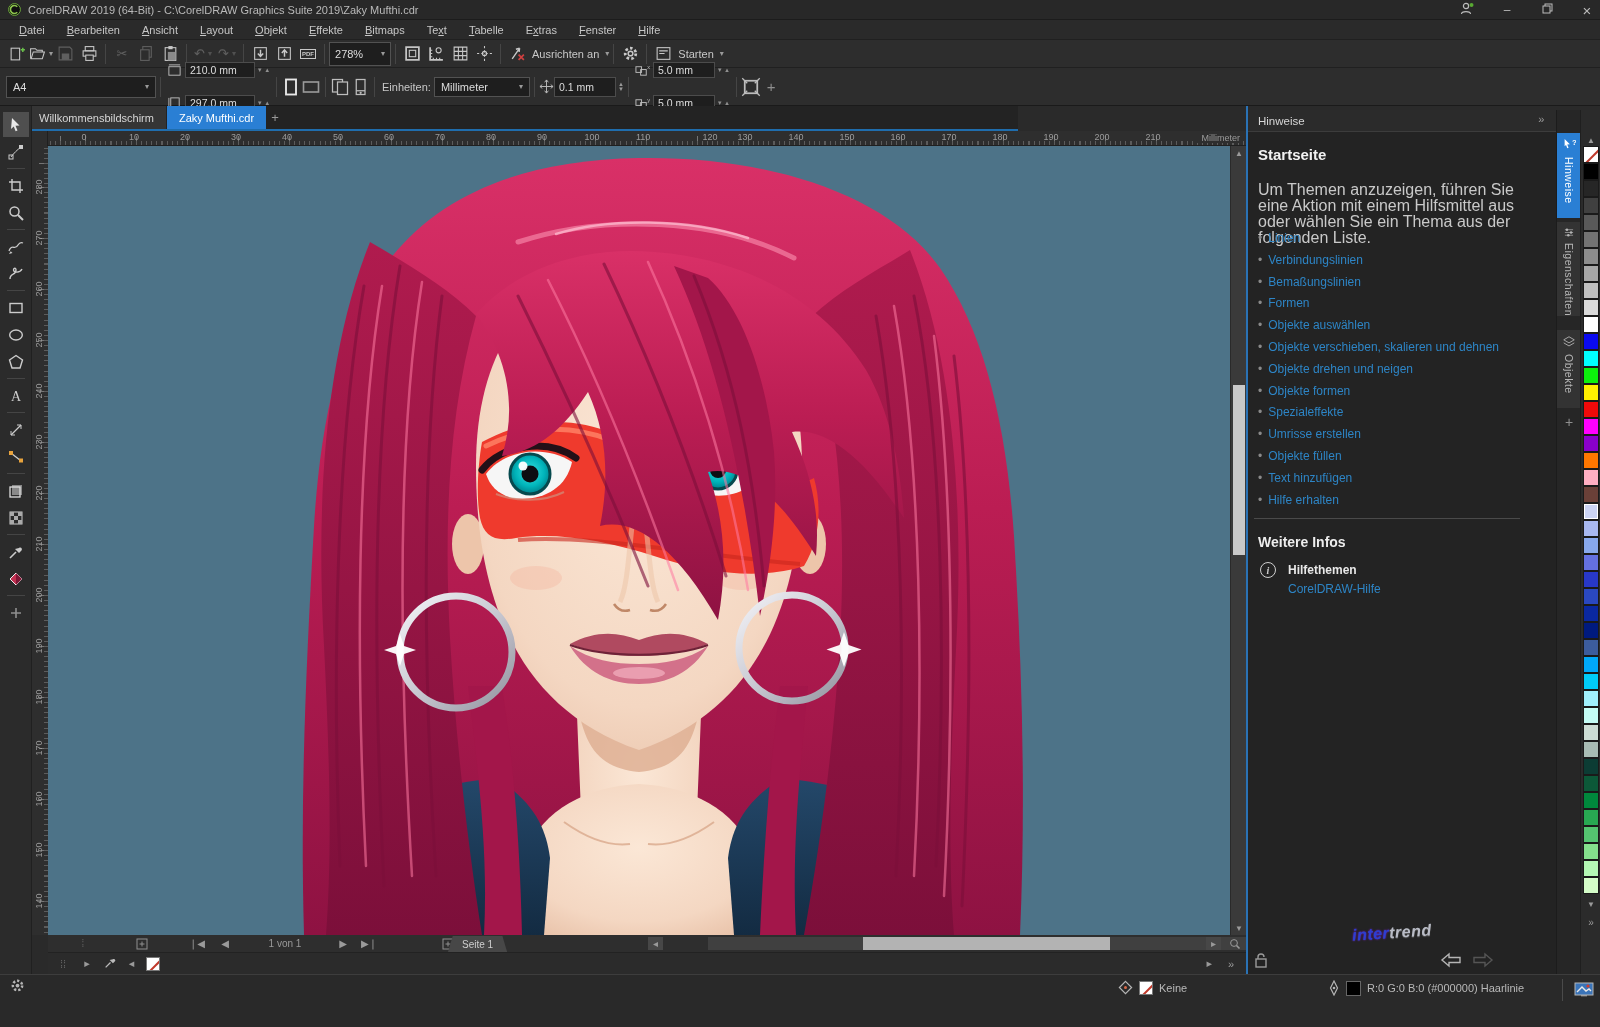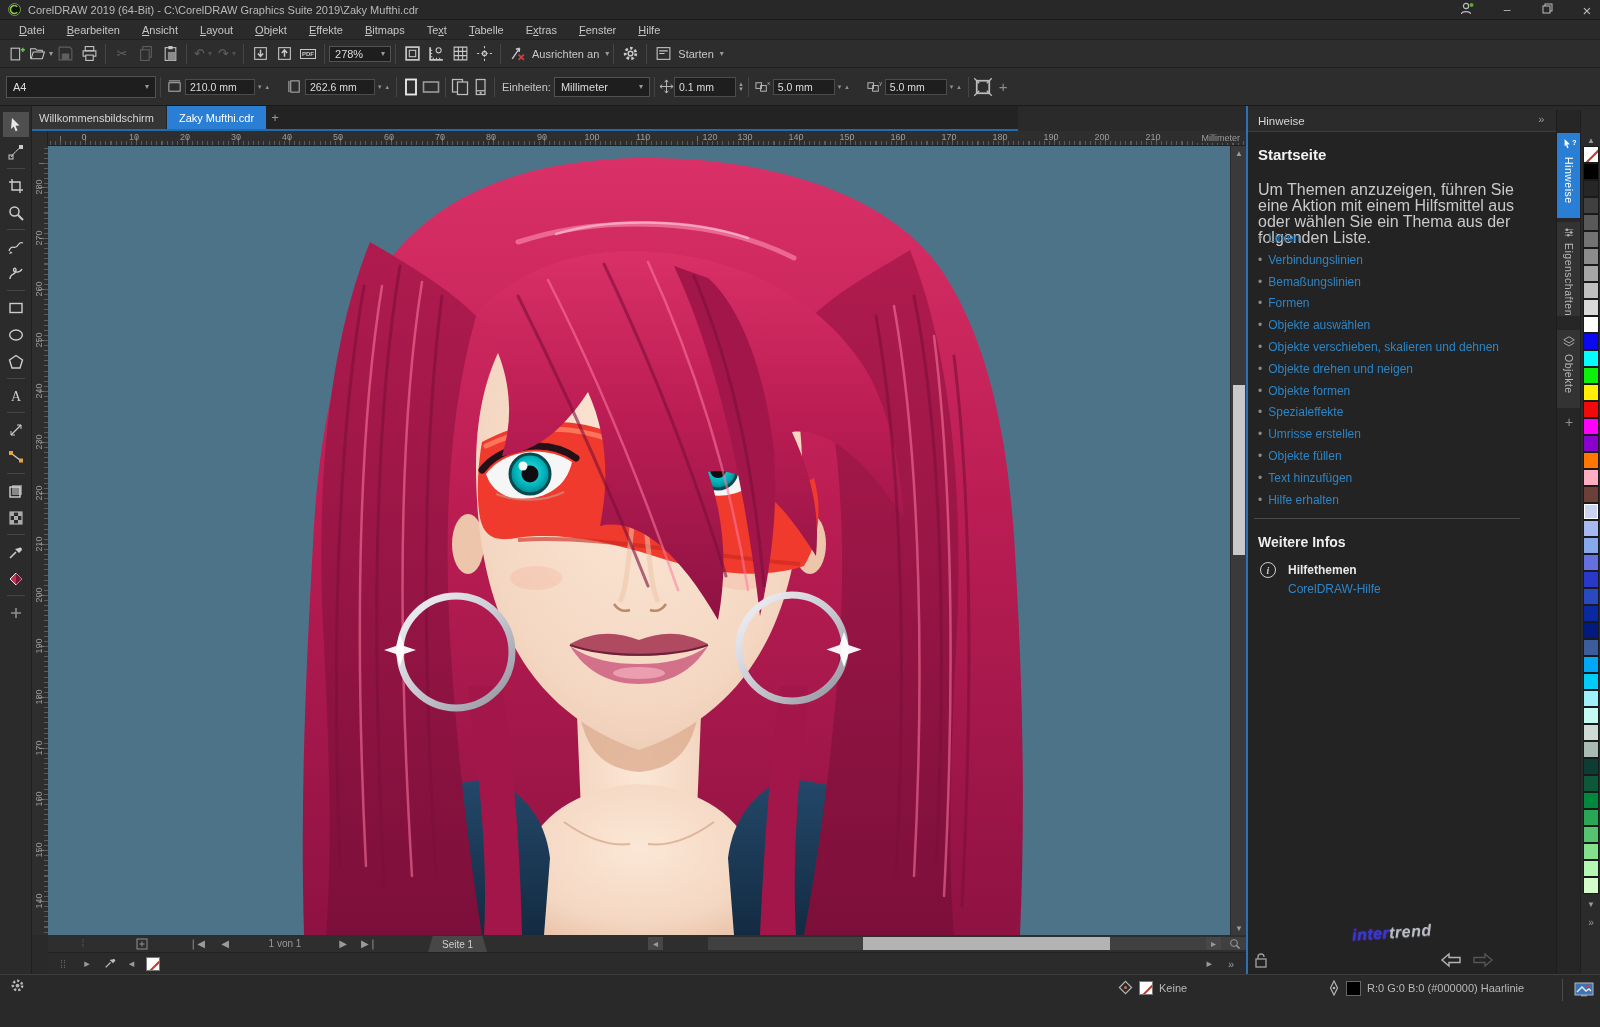--- a/index.html
+++ b/index.html
@@ -23,32 +23,32 @@
   .menu-item u{text-decoration:underline}
 
   
   .toolbar{left:0;top:40px;width:1600px;height:28px;background:#2d2d2d;display:flex;align-items:center;
            padding-left:5px;border-bottom:1px solid #202020}
   .tbtn{min-width:24px;height:24px;display:inline-flex;align-items:center;justify-content:center;color:#c8c8c8;gap:1px}
   .tbtn svg{width:17px;height:17px}
   .dim{opacity:.32}
   .tsep{width:1px;height:20px;background:#454545;margin:0 4px}
   .caret{font-size:8px;color:#9a9a9a;margin-left:2px}
-  .field{background:#1e1e1e;border:1px solid #525252;height:16px;display:inline-flex;align-items:center;
+  .field{background:#1e1e1e;border:1px solid #525252;height:24px;display:inline-flex;align-items:center;
          padding:0 5px;color:#ddd;font-size:11px}
   .zoomfield{width:62px;justify-content:space-between}
   .tlabel{font-size:11px;color:#c8c8c8;padding:0 3px}
   .pdfic{border:1px solid #c8c8c8;font-size:6px;font-weight:bold;padding:1px 1px;line-height:1;color:#c8c8c8}
 
   
   .propbar{left:0;top:68px;width:1600px;height:38px;background:#2d2d2d;display:flex;align-items:center;
            padding-left:6px;border-bottom:1px solid #1a1a1a}
   .pselect{background:#1e1e1e;border:1px solid #525252;height:22px;display:inline-flex;align-items:center;
            justify-content:space-between;padding:0 6px;color:#ddd}
-  .stack{display:flex;flex-direction:row;gap:17px;margin:0 2px}
+  .stack{display:flex;flex-direction:column;gap:17px;margin:0 2px}
   .srow{display:flex;align-items:center;gap:3px;height:16px}
   .sfield{background:#1e1e1e;border:1px solid #4c4c4c;height:16px;width:70px;display:inline-flex;align-items:center;
           padding:0 4px;color:#ddd;font-size:10.5px}
   .spin{color:#8f8f8f;font-size:7px;letter-spacing:1px}
   .vspin{display:flex;flex-direction:column;font-size:6px;color:#9a9a9a;line-height:5px;margin-left:2px}
   .picon{color:#bdbdbd;display:inline-flex}
   .picon svg{width:15px;height:15px}
   .orient{width:20px;height:24px;display:inline-flex;align-items:center;justify-content:center}
   .plus{color:#8f8f8f;font-size:15px;padding:0 6px}
 
@@ -350,21 +350,21 @@
         <span class="sfield">210.0 mm</span>
         <span class="spin">▾ ▴</span>
       </div>
       <div class="srow">
         <span class="picon">
             <svg viewBox="0 0 16 16">
               <rect x="4" y="2" width="9" height="12" fill="none" stroke="#bdbdbd"></rect>
               <path d="M2 2v12" stroke="#bdbdbd"></path>
             </svg>
           </span>
-        <span class="sfield">262.6 mm</span>
+        <span class="sfield">297.0 mm</span>
         <span class="spin">▾ ▴</span>
       </div>
     </div>
     <span class="tsep"></span>
     <span class="orient">
         <svg viewBox="0 0 16 16">
           <rect x="4" y="2" width="8" height="12" fill="none" stroke="#e8e8e8" stroke-width="1.5"></rect>
         </svg>
       </span>
     <span class="orient">
@@ -725,21 +725,21 @@
     <span class="pn" style="left:170px;width:14px">◀</span>
     <span class="pn" style="left:192px;width:90px;color:#9a9a9a">1 von 1</span>
     <span class="pn" style="left:288px;width:14px">▶</span>
     <span class="pn" style="left:312px;width:18px">▶❘</span>
     <span class="pn" style="left:392px;width:16px">
         <svg width="12" height="12" viewBox="0 0 12 12">
           <rect x="1" y="1" width="10" height="10" fill="none" stroke="#8f8f8f"></rect>
           <path d="M6 3.5v5M3.5 6h5" stroke="#8f8f8f"></path>
         </svg>
       </span>
-    <span class="pn seitetab" style="left:380px">Seite 1</span>
+    <span class="pn seitetab" style="left:400px">Seite 1</span>
     <span class="pn" style="left:600px;width:15px;background:#474747;height:13px;top:2px">◂</span>
     <div class="hscroll-track">
       <div class="hscroll-thumb"></div>
     </div>
     <span class="pn" style="left:1158px;width:15px;background:#474747;height:13px;top:2px">▸</span>
     <span class="pn" style="left:1178px;width:18px">
         <svg width="12" height="12" viewBox="0 0 12 12">
           <circle cx="5" cy="5" r="3.4" fill="none" stroke="#9a9a9a"></circle>
           <path d="M7.5 7.5 l3 3" stroke="#9a9a9a" stroke-width="1.6"></path>
         </svg>

